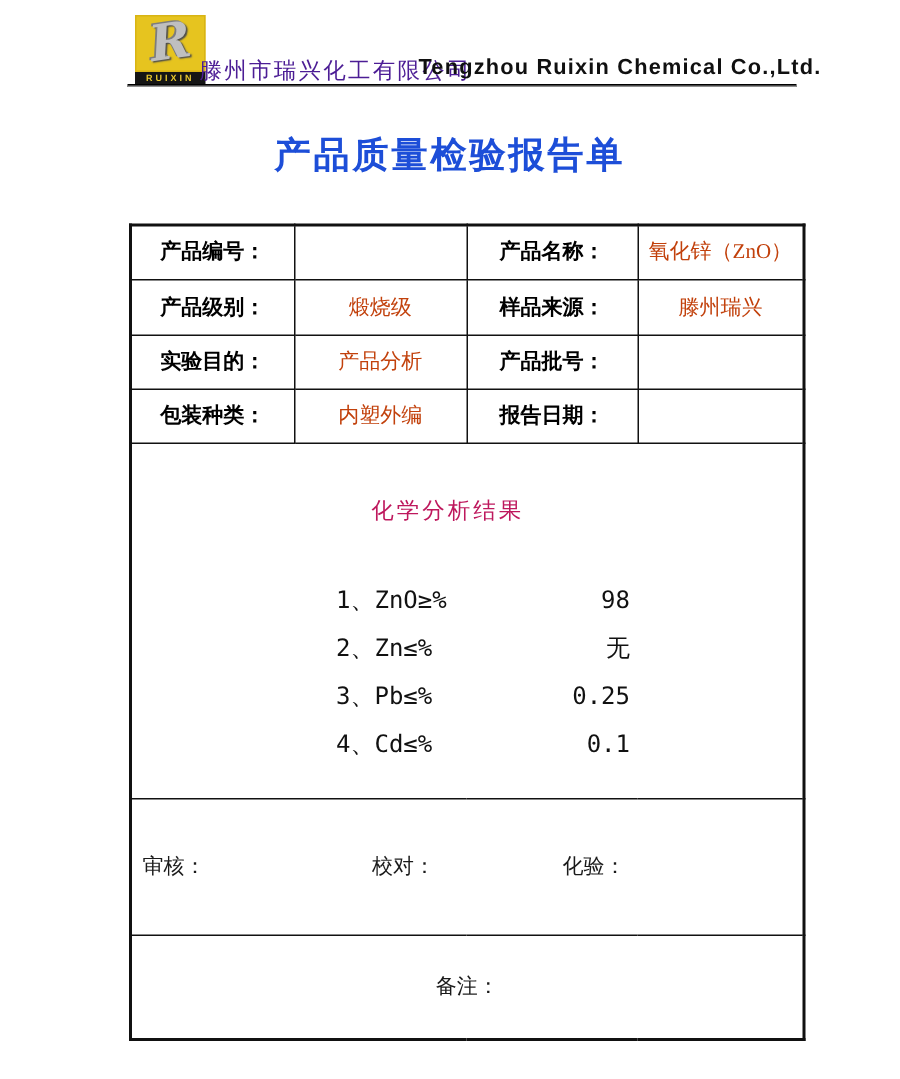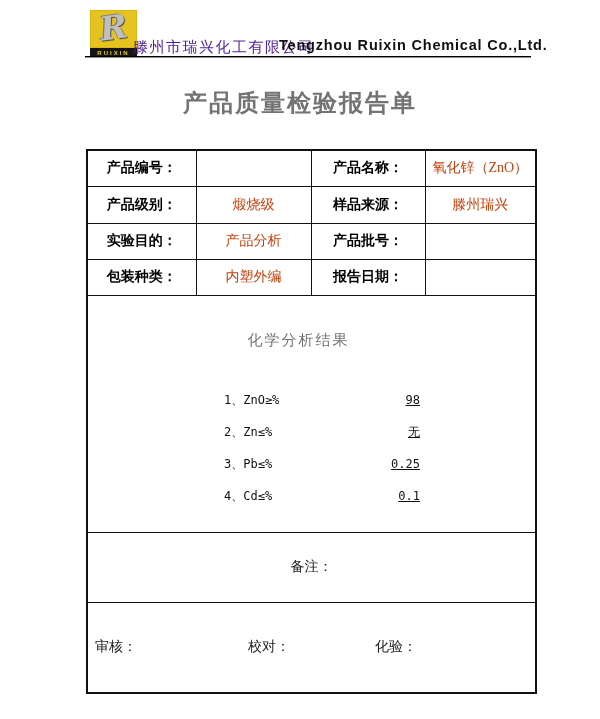--- a/index.html
+++ b/index.html
@@ -55,21 +55,21 @@
     background: #000;
     border-bottom: 1px solid #8f8f8f;
   }
 
   
   .doc-title {
     position: absolute; left: 0; top: 87px; width: 600px;
     text-align: center;
     font-family: "Liberation Sans", "DejaVu Sans", sans-serif;
     font-size: 24px; font-weight: bold; letter-spacing: 2px;
-    color: #737373;
+    color: #1d4ed8;
   }
 
   
   table.report {
     position: absolute; left: 86px; top: 149px;
     width: 449px;
     border-collapse: collapse;
     table-layout: fixed;
     border: 2px solid #111;
   }
@@ -96,34 +96,34 @@
     height: 237px;
     vertical-align: top;
     text-align: left;
     padding-top: 16px;
   }
   .a-title {
     text-align: center;
     padding-right: 26px;
     font-size: 15px;
     letter-spacing: 2px;
-    color: #737373;
+    color: #be185d;
   }
   .a-items { margin-top: 34px; }
   .a-item {
     margin-left: 136px;
     width: 196px;
     display: flex;
     justify-content: space-between;
     font-family: "DejaVu Sans Mono", monospace;
-    font-size: 12px;
+    font-size: 16px;
     line-height: 32px;
     color: #111;
   }
-  .a-item .a-val { text-align: left; text-decoration: underline; }
+  .a-item .a-val { text-align: left; }
 
   td.remarks {
     height: 70px;
     vertical-align: top;
     text-align: left;
     padding: 6px 8px;
     font-size: 14px;
   }
   td.sigs { height: 91px; position: relative; }
   .sig {
@@ -205,27 +205,27 @@
               <span class="a-val">0.25</span>
             </div>
             <div class="a-item">
               <span class="a-lbl">4、Cd≤%</span>
               <span class="a-val">0.1</span>
             </div>
           </div>
         </td>
       </tr>
       <tr>
-        <td class="remarks" colspan="4">
-          <span>备注：</span>
-        </td>
-      </tr>
-      <tr>
         <td class="sigs" colspan="4">
           <span class="sig sig-1">审核：</span>
           <span class="sig sig-2">校对：</span>
           <span class="sig sig-3">化验：</span>
         </td>
       </tr>
+      <tr>
+        <td class="remarks" colspan="4">
+          <span>备注：</span>
+        </td>
+      </tr>
     </tbody>
   </table>
 
 </div>
 
 </body></html>

